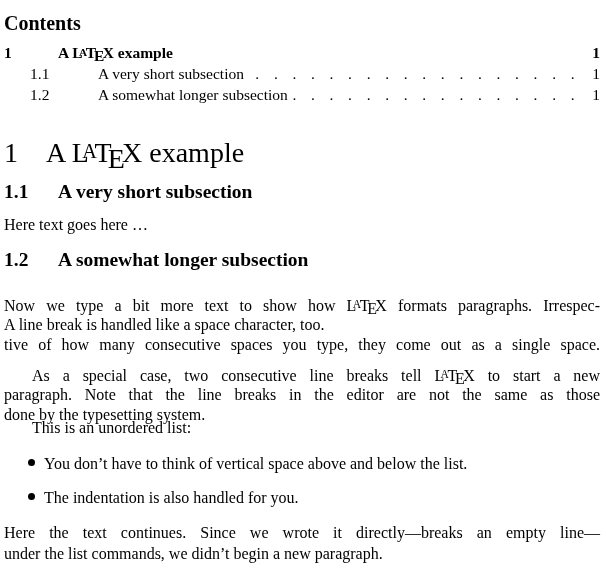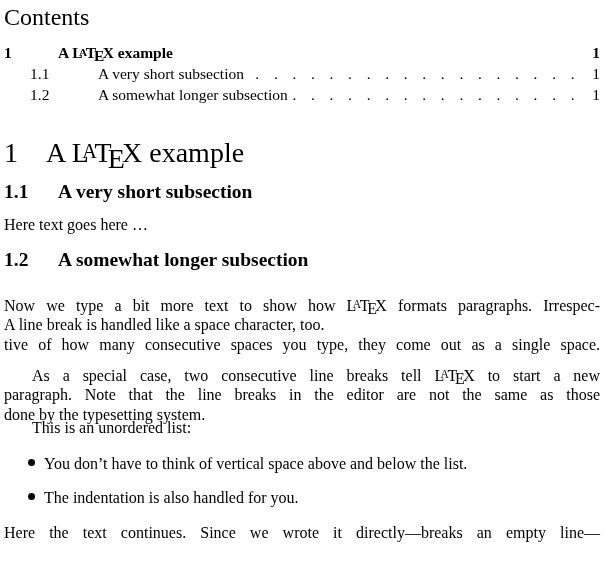--- a/index.html
+++ b/index.html
@@ -2,21 +2,21 @@
 <html><head>
 <meta charset="utf-8">
 <style>
   html, body { margin: 0; padding: 0; background: #ffffff; }
   body {
     width: 606px; height: 568px; overflow: hidden; position: relative;
     font-family: "DejaVu Serif", "Liberation Serif", serif;
     color: #000;
   }
   .abs { position: absolute; white-space: nowrap; }
-  .contents-title { left: 4px; top: 4px; font-size: 24px; font-weight: normal; font-family: "Liberation Serif", serif; }
+  .contents-title { left: 4px; top: 12px; font-size: 20px; font-weight: bold; font-family: "Liberation Serif", serif; }
   .toc-line { position: absolute; left: 4px; width: 596px; height: 20px; font-family: "Liberation Serif", serif; font-size: 15.5px; }
   .toc-num { position: absolute; left: 0; top: 0; }
   .toc-title { position: absolute; top: 0; background: #fff; padding-right: 4px; margin-left: 28px; }
   .toc-dots { position: absolute; top: 0; left: 0; right: 20px; overflow: hidden; letter-spacing: 5.4px; text-align: right; }
   .toc-page { position: absolute; right: 0; top: 0; }
   .bold { font-weight: bold; }
   .latex { font-variant: normal; }
   .latex .a { font-size: 0.72em; vertical-align: 0.22em; margin-left: -0.32em; margin-right: -0.12em; }
   .latex .e { vertical-align: -0.22em; margin-left: -0.14em; margin-right: -0.1em; }
   .section-h { left: 4px; top: 137px; font-size: 28px; font-weight: normal; font-family: "Liberation Serif", serif; }
@@ -86,13 +86,14 @@
 
 <div class="bullet" style="top:455px;">
   <span class="bullet-dot"></span><span>You don’t have to think of vertical space above and below the list.</span>
 </div>
 <div class="bullet" style="top:489px;">
   <span class="bullet-dot"></span><span>The indentation is also handled for you.</span>
 </div>
 
 <div class="para" style="top:523px;">
   <span class="line justify">Here the text continues. Since we wrote it directly—breaks an empty line—</span>
+  <span class="line">under the list commands, we didn’t begin a new paragraph.</span>
 </div>
 
 </body></html>

